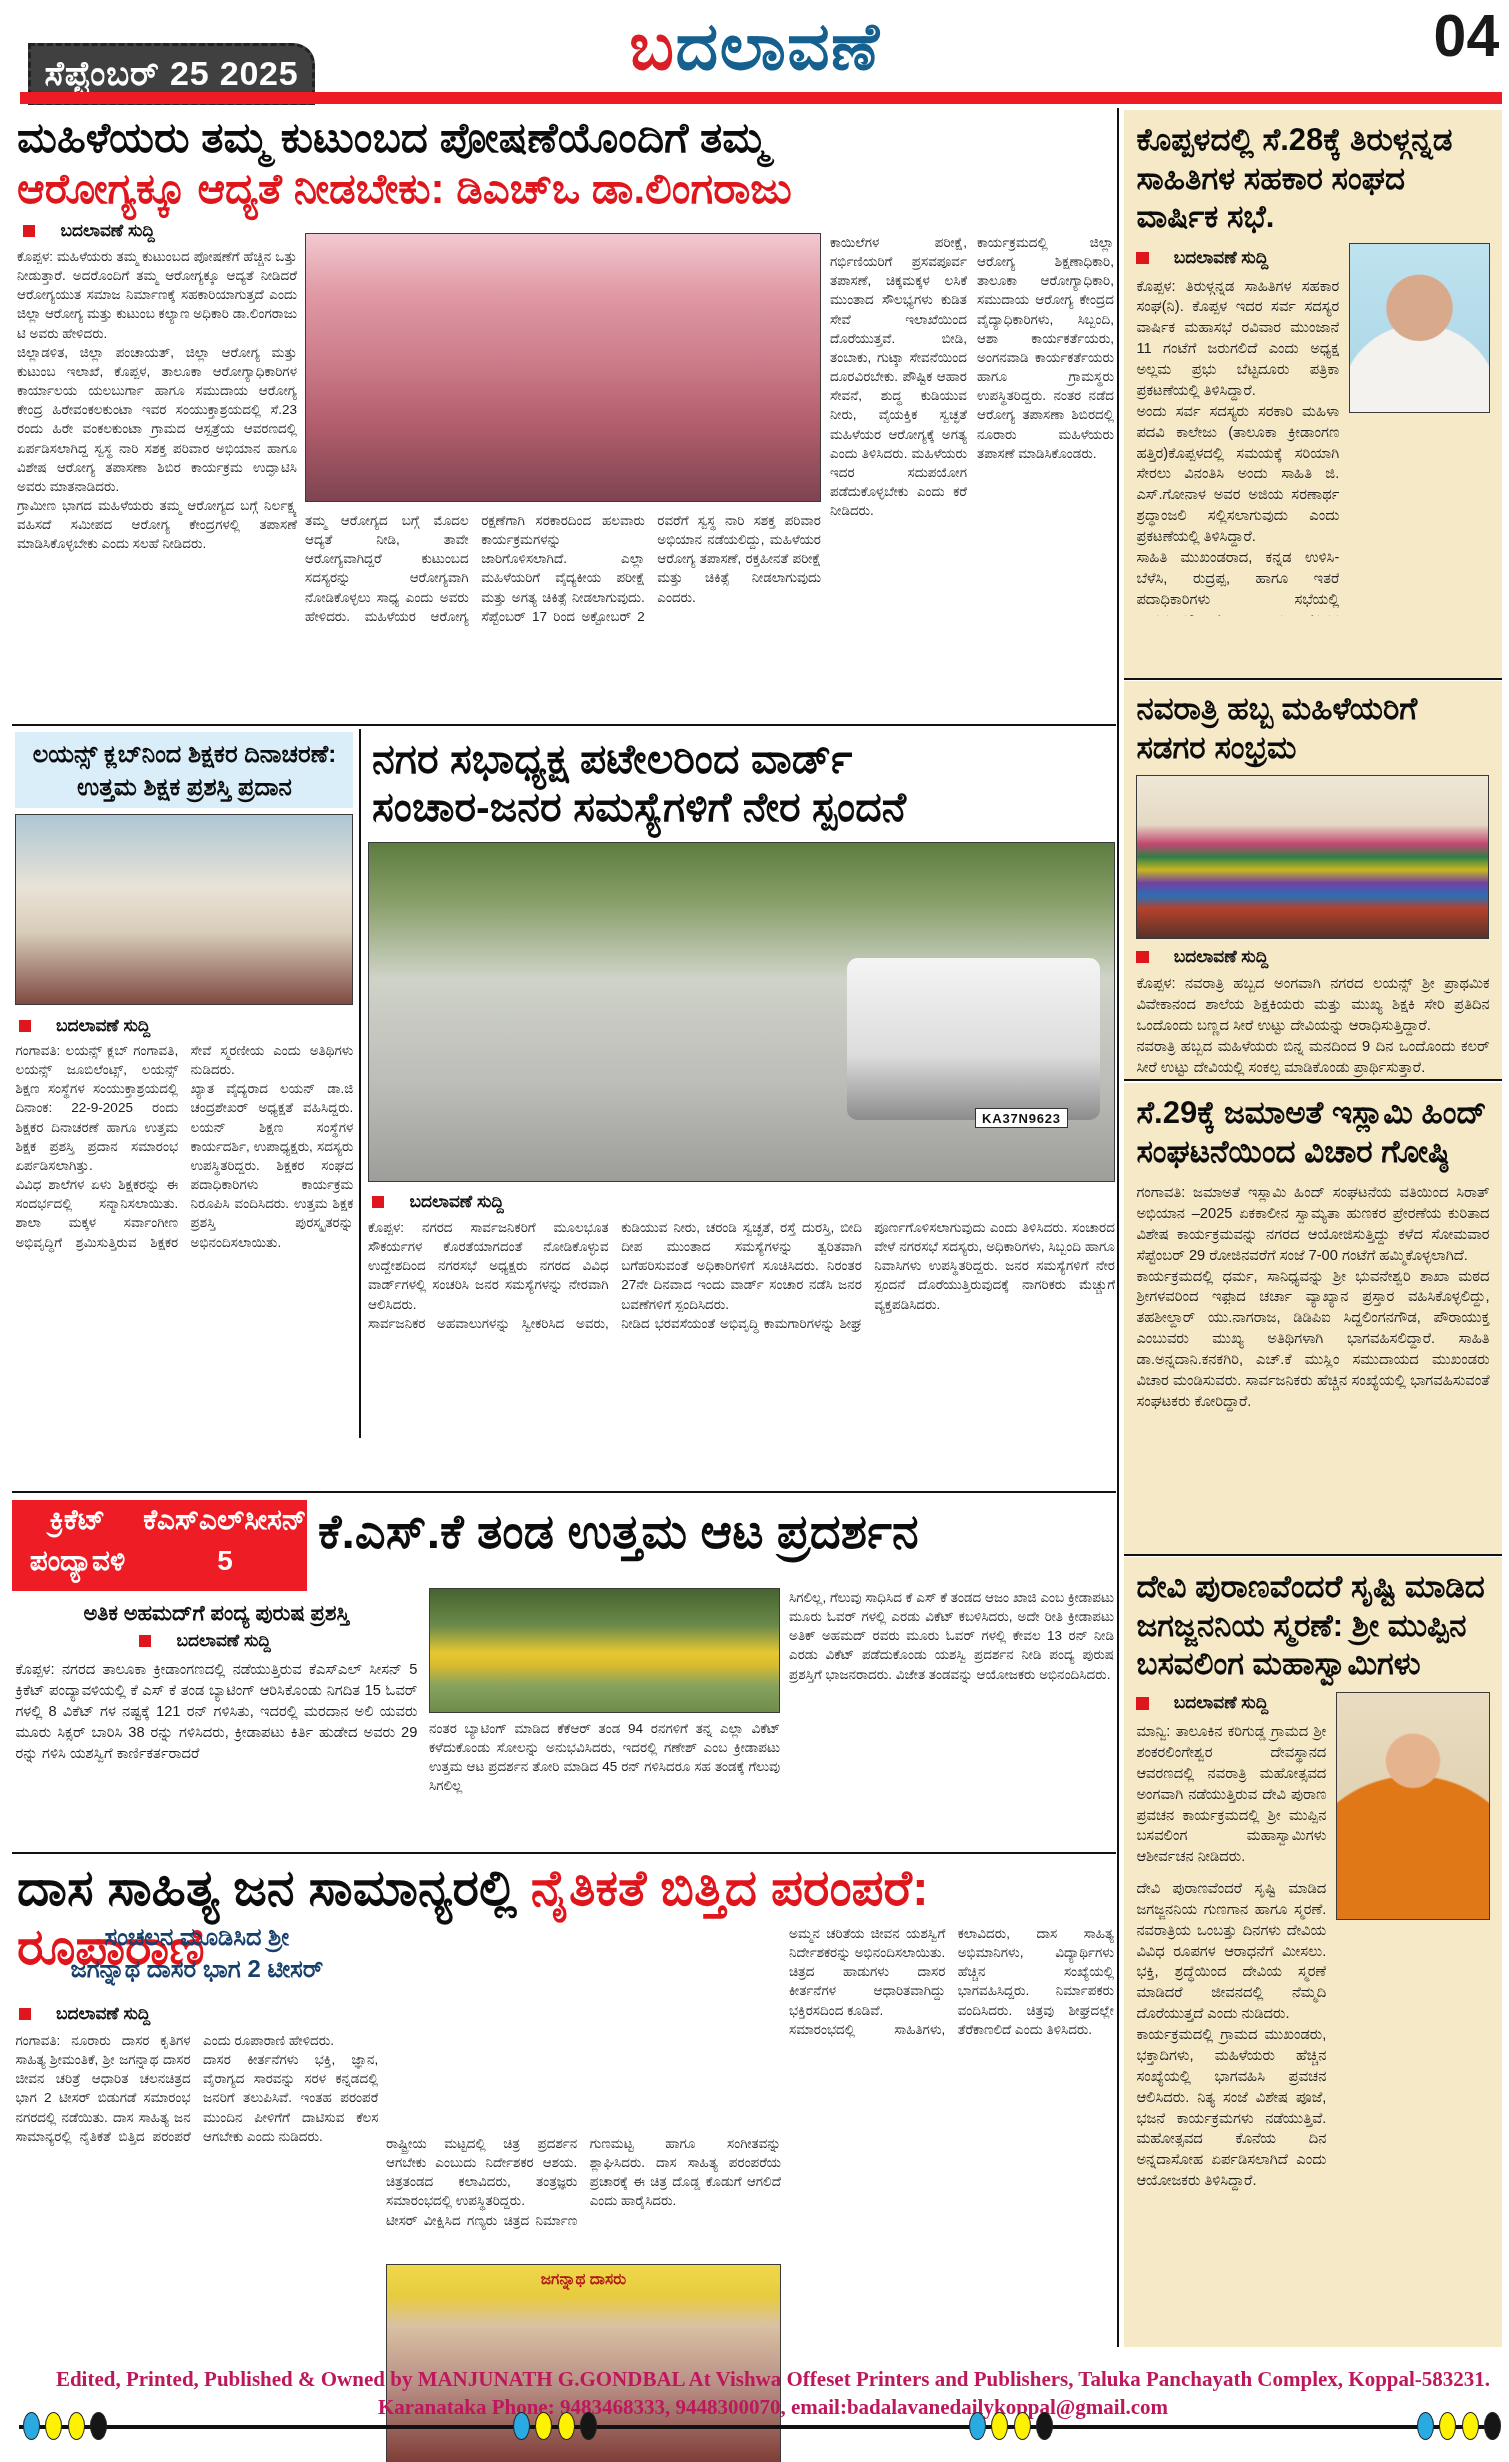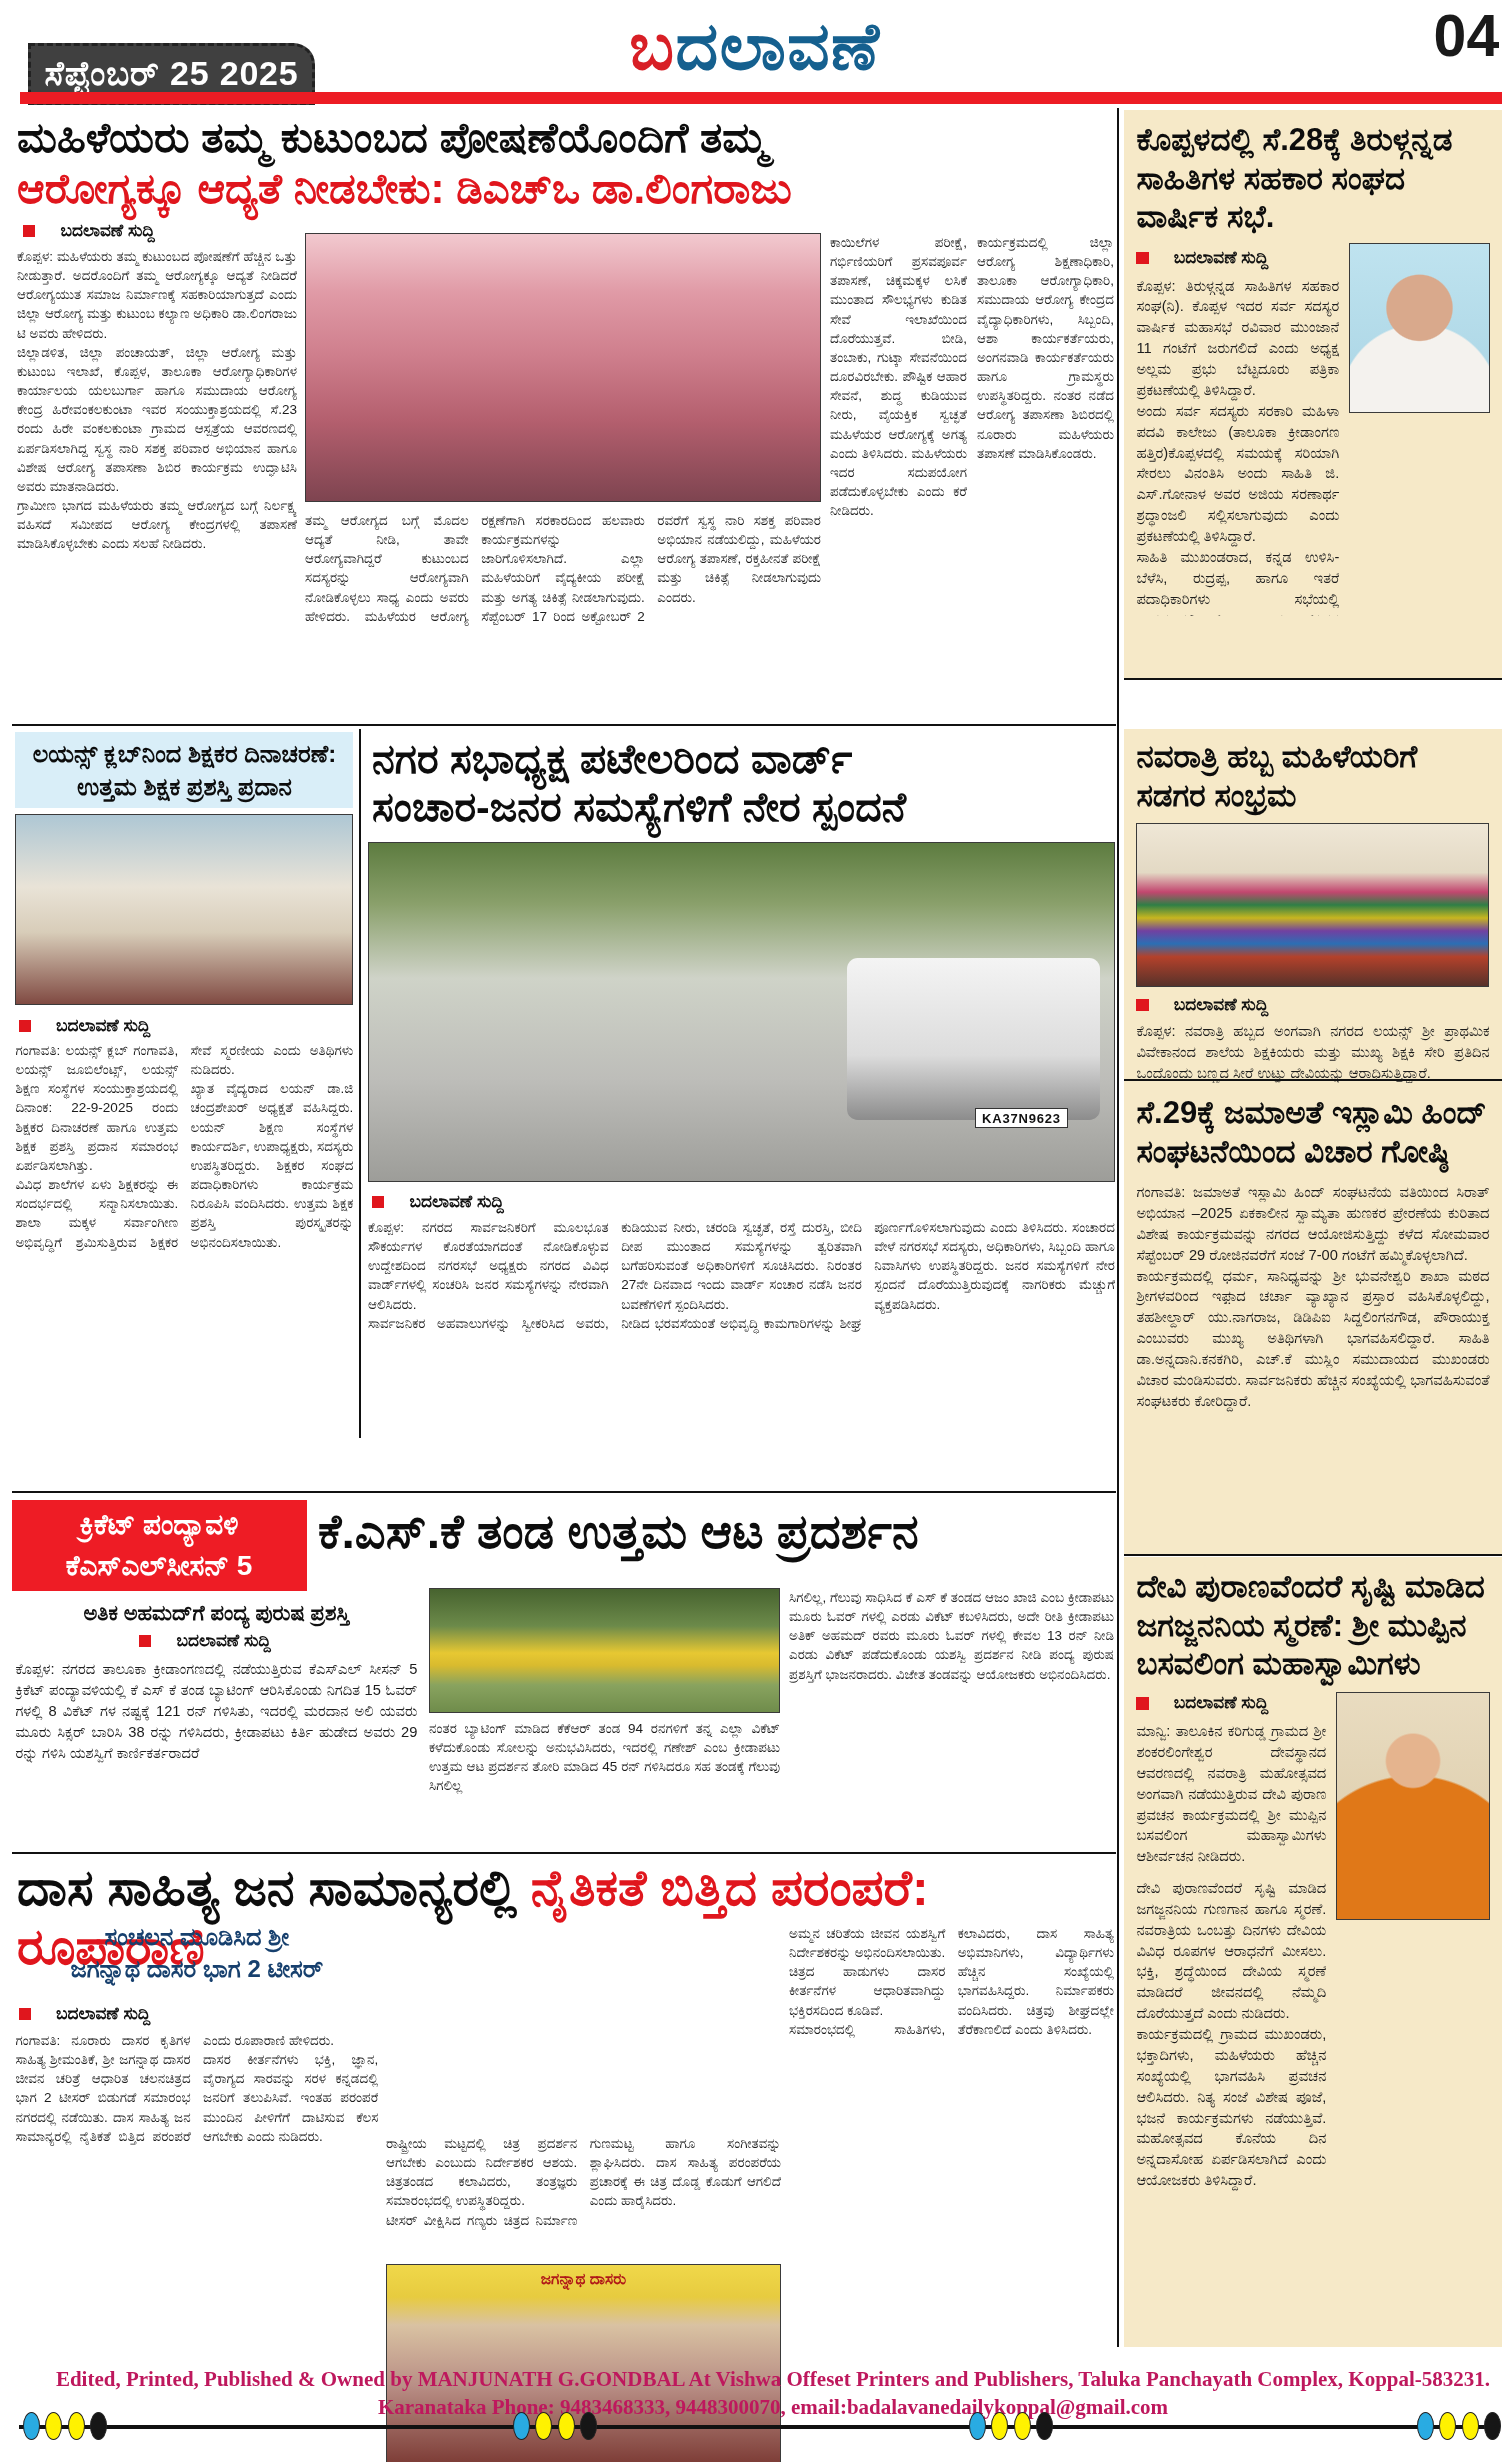--- a/index.html
+++ b/index.html
@@ -58,21 +58,21 @@
       radial-gradient(circle at 50% 95%, #f4f2ee 0 45%, transparent 46%),
       linear-gradient(180deg,#bfe3ef 0%,#a9d4e4 100%); }
   .ph-swami { background:radial-gradient(circle at 50% 30%, #e5b48e 0 15%, transparent 16%),
       radial-gradient(circle at 50% 90%, #e07818 0 55%, transparent 56%),
       linear-gradient(180deg,#e9dcc0 0%,#d9c8a6 100%); }
 
   
   .lions-head { background:#d9eef8; text-align:center; font-weight:bold;
       font-size:24px; line-height:1.35; padding-top:6.2px; color:#0d0d0d; }
   .kicker { background:#ee1c25; color:#fff; font-weight:bold; text-align:center;
-      font-size:28px; line-height:1.45; display:flex; flex-direction:column; justify-content:center; }
+      font-size:28px; line-height:1.45; display:flex; flex-direction:row; justify-content:center; }
   .cream { background:#f6e9c8; }
   .side-head { font-weight:bold; font-size:31px; line-height:1.25; color:#0d0d0d; }
   .teaser { text-align:center; font-weight:bold; font-size:24px; line-height:1.35; color:#17406e; }
   .subhead { text-align:center; font-weight:bold; font-size:21px; color:#111; }
 
   
   .footer-line { width:100%; text-align:center; font-family:"Liberation Serif", serif;
       font-weight:bold; color:#be185d;padding-left:36px; }
   .reg-rule { left:19.3px; top:2425px; width:1471px; height:3.9px; background:#111; }
   .dots { display:flex; gap:5.4px; }
@@ -190,21 +190,21 @@
       <span>ಬದಲಾವಣೆ ಸುದ್ದಿ</span>
     </div>
     <div class="body" style="font-size:14.7px; height:340px;">ಕೊಪ್ಪಳ: ತಿರುಳ್ಗನ್ನಡ ಸಾಹಿತಿಗಳ ಸಹಕಾರ ಸಂಘ(ನಿ). ಕೊಪ್ಪಳ ಇದರ ಸರ್ವ ಸದಸ್ಯರ ವಾರ್ಷಿಕ ಮಹಾಸಭೆ ರವಿವಾರ ಮುಂಜಾನೆ 11 ಗಂಟೆಗೆ ಜರುಗಲಿದೆ ಎಂದು ಅಧ್ಯಕ್ಷ ಅಲ್ಲಮ ಪ್ರಭು ಬೆಟ್ಟದೂರು ಪತ್ರಿಕಾ ಪ್ರಕಟಣೆಯಲ್ಲಿ ತಿಳಿಸಿದ್ದಾರೆ.
 ಅಂದು ಸರ್ವ ಸದಸ್ಯರು ಸರಕಾರಿ ಮಹಿಳಾ ಪದವಿ ಕಾಲೇಜು (ತಾಲೂಕಾ ಕ್ರೀಡಾಂಗಣ ಹತ್ತಿರ)ಕೊಪ್ಪಳದಲ್ಲಿ ಸಮಯಕ್ಕೆ ಸರಿಯಾಗಿ ಸೇರಲು ವಿನಂತಿಸಿ ಅಂದು ಸಾಹಿತಿ ಜಿ. ಎಸ್.ಗೋನಾಳ ಅವರ ಅಜಿಯ ಸರಣಾರ್ಥ ಶ್ರದ್ಧಾಂಜಲಿ ಸಲ್ಲಿಸಲಾಗುವುದು ಎಂದು ಪ್ರಕಟಣೆಯಲ್ಲಿ ತಿಳಿಸಿದ್ದಾರೆ.
 ಸಾಹಿತಿ ಮುಖಂಡರಾದ, ಕನ್ನಡ ಉಳಿಸಿ-ಬೆಳೆಸಿ, ರುದ್ರಪ್ಪ, ಹಾಗೂ ಇತರೆ ಪದಾಧಿಕಾರಿಗಳು ಸಭೆಯಲ್ಲಿ ಭಾಗವಹಿಸಲಿದ್ದಾರೆ. ವಾರ್ಷಿಕ ಲೆಕ್ಕಪತ್ರ ಮಂಡನೆ, ಹೊಸ ಸದಸ್ಯತ್ವ ನೋಂದಣಿ ಕುರಿತು ಚರ್ಚೆ ನಡೆಯಲಿದೆ. ಸದಸ್ಯರು ತಪ್ಪದೇ ಭಾಗವಹಿಸುವಂತೆ ಕೋರಿದ್ದಾರೆ.
 ಸಭೆಯ ನಂತರ ಮಧ್ಯಾಹ್ನ ಸಹಭೋಜನ ವ್ಯವಸ್ಥೆ ಮಾಡಲಾಗಿದ್ದು, ಸಂಘದ ಪ್ರಗತಿ ಕುರಿತು ಮುಂದಿನ ಯೋಜನೆಗಳ ಬಗ್ಗೆ ಸಮಾಲೋಚನೆ ನಡೆಯಲಿದೆ ಎಂದು ಪ್ರಕಟಣೆಯಲ್ಲಿ ತಿಳಿಸಿದ್ದಾರೆ.</div>
   </div>
 
   <div class="abs hrule" style="left:1124px; top:678px; width:378px;"></div>
 
-  <div class="abs cream" style="left:1124px; top:681px; width:378px; height:400px; padding:9.3px 12.4px;margin-top:48px;">
+  <div class="abs cream" style="left:1124px; top:681px; width:378px; height:400px; padding:9.3px 12.4px;">
     <div class="side-head">
       <div>ನವರಾತ್ರಿ ಹಬ್ಬ ಮಹಿಳೆಯರಿಗೆ</div>
       <div>ಸಡಗರ ಸಂಭ್ರಮ</div>
     </div>
     <div class="photo ph-women" style="width:353px; height:164px; margin:7.7px 0;"></div>
     <div class="byline" style="margin:3.1px 0 6.2px 0;">
       <span class="sq"></span>
       <span>ಬದಲಾವಣೆ ಸುದ್ದಿ</span>
     </div>
     <div class="body" style="font-size:14.7px; height:116px;">ಕೊಪ್ಪಳ: ನವರಾತ್ರಿ ಹಬ್ಬದ ಅಂಗವಾಗಿ ನಗರದ ಲಯನ್ಸ್ ಶ್ರೀ ಪ್ರಾಥಮಿಕ ವಿವೇಕಾನಂದ ಶಾಲೆಯ ಶಿಕ್ಷಕಿಯರು ಮತ್ತು ಮುಖ್ಯ ಶಿಕ್ಷಕಿ ಸೇರಿ ಪ್ರತಿದಿನ ಒಂದೊಂದು ಬಣ್ಣದ ಸೀರೆ ಉಟ್ಟು ದೇವಿಯನ್ನು ಆರಾಧಿಸುತ್ತಿದ್ದಾರೆ.

